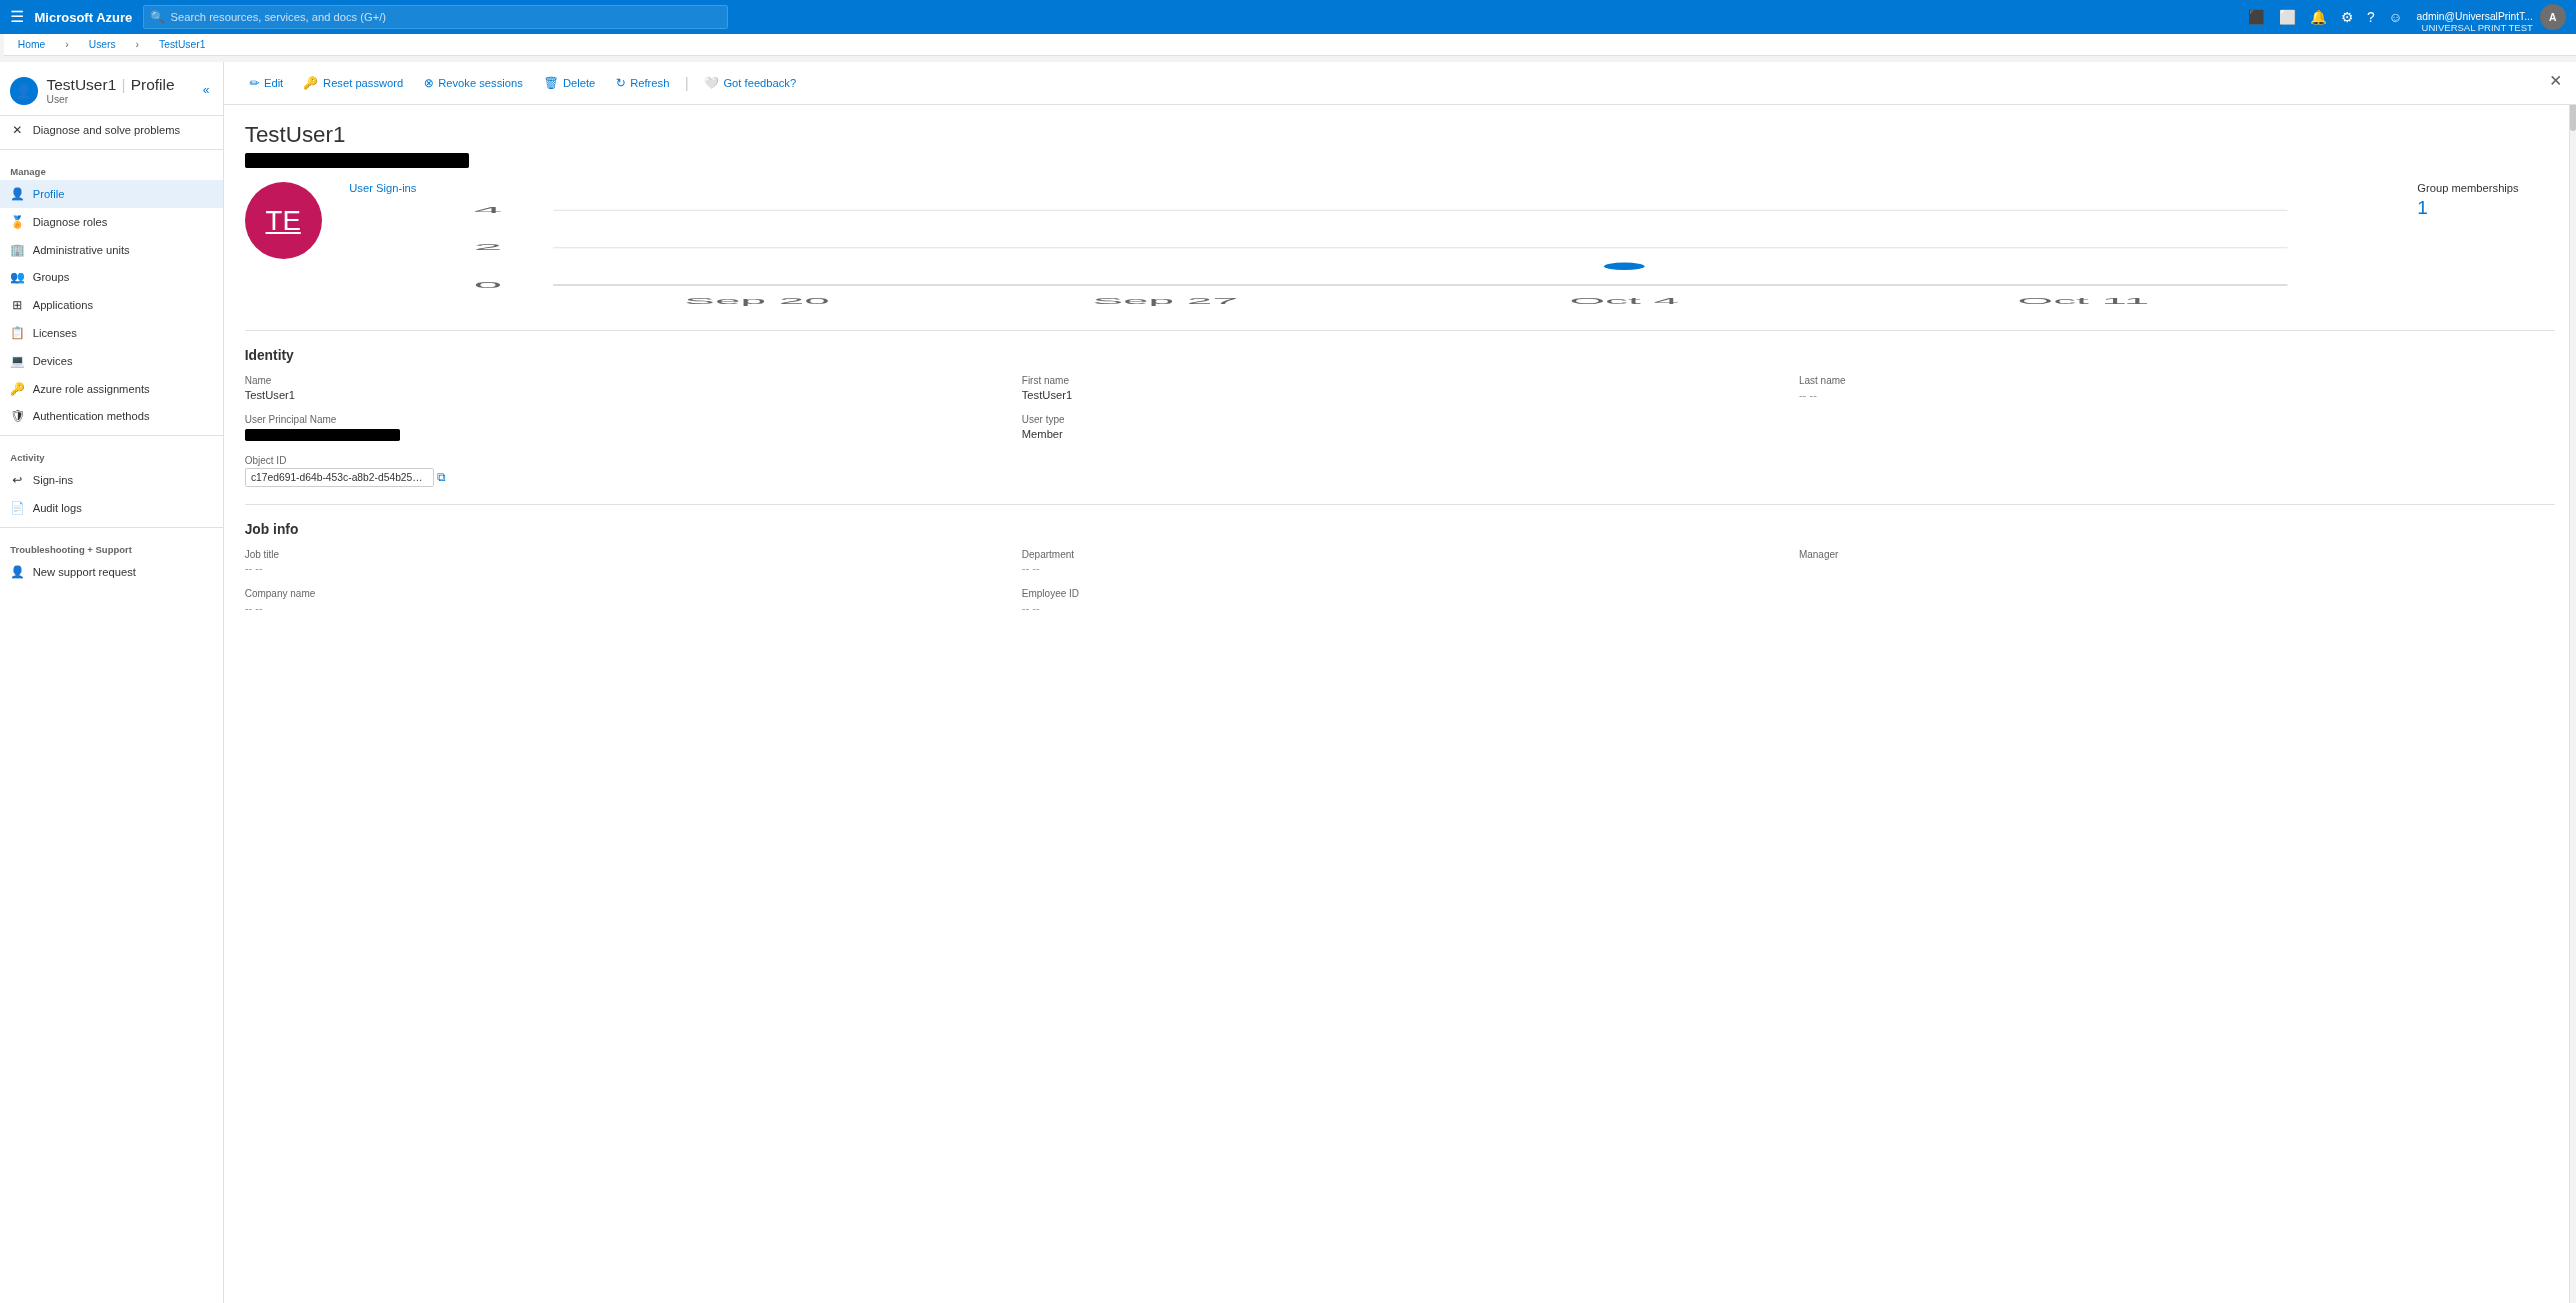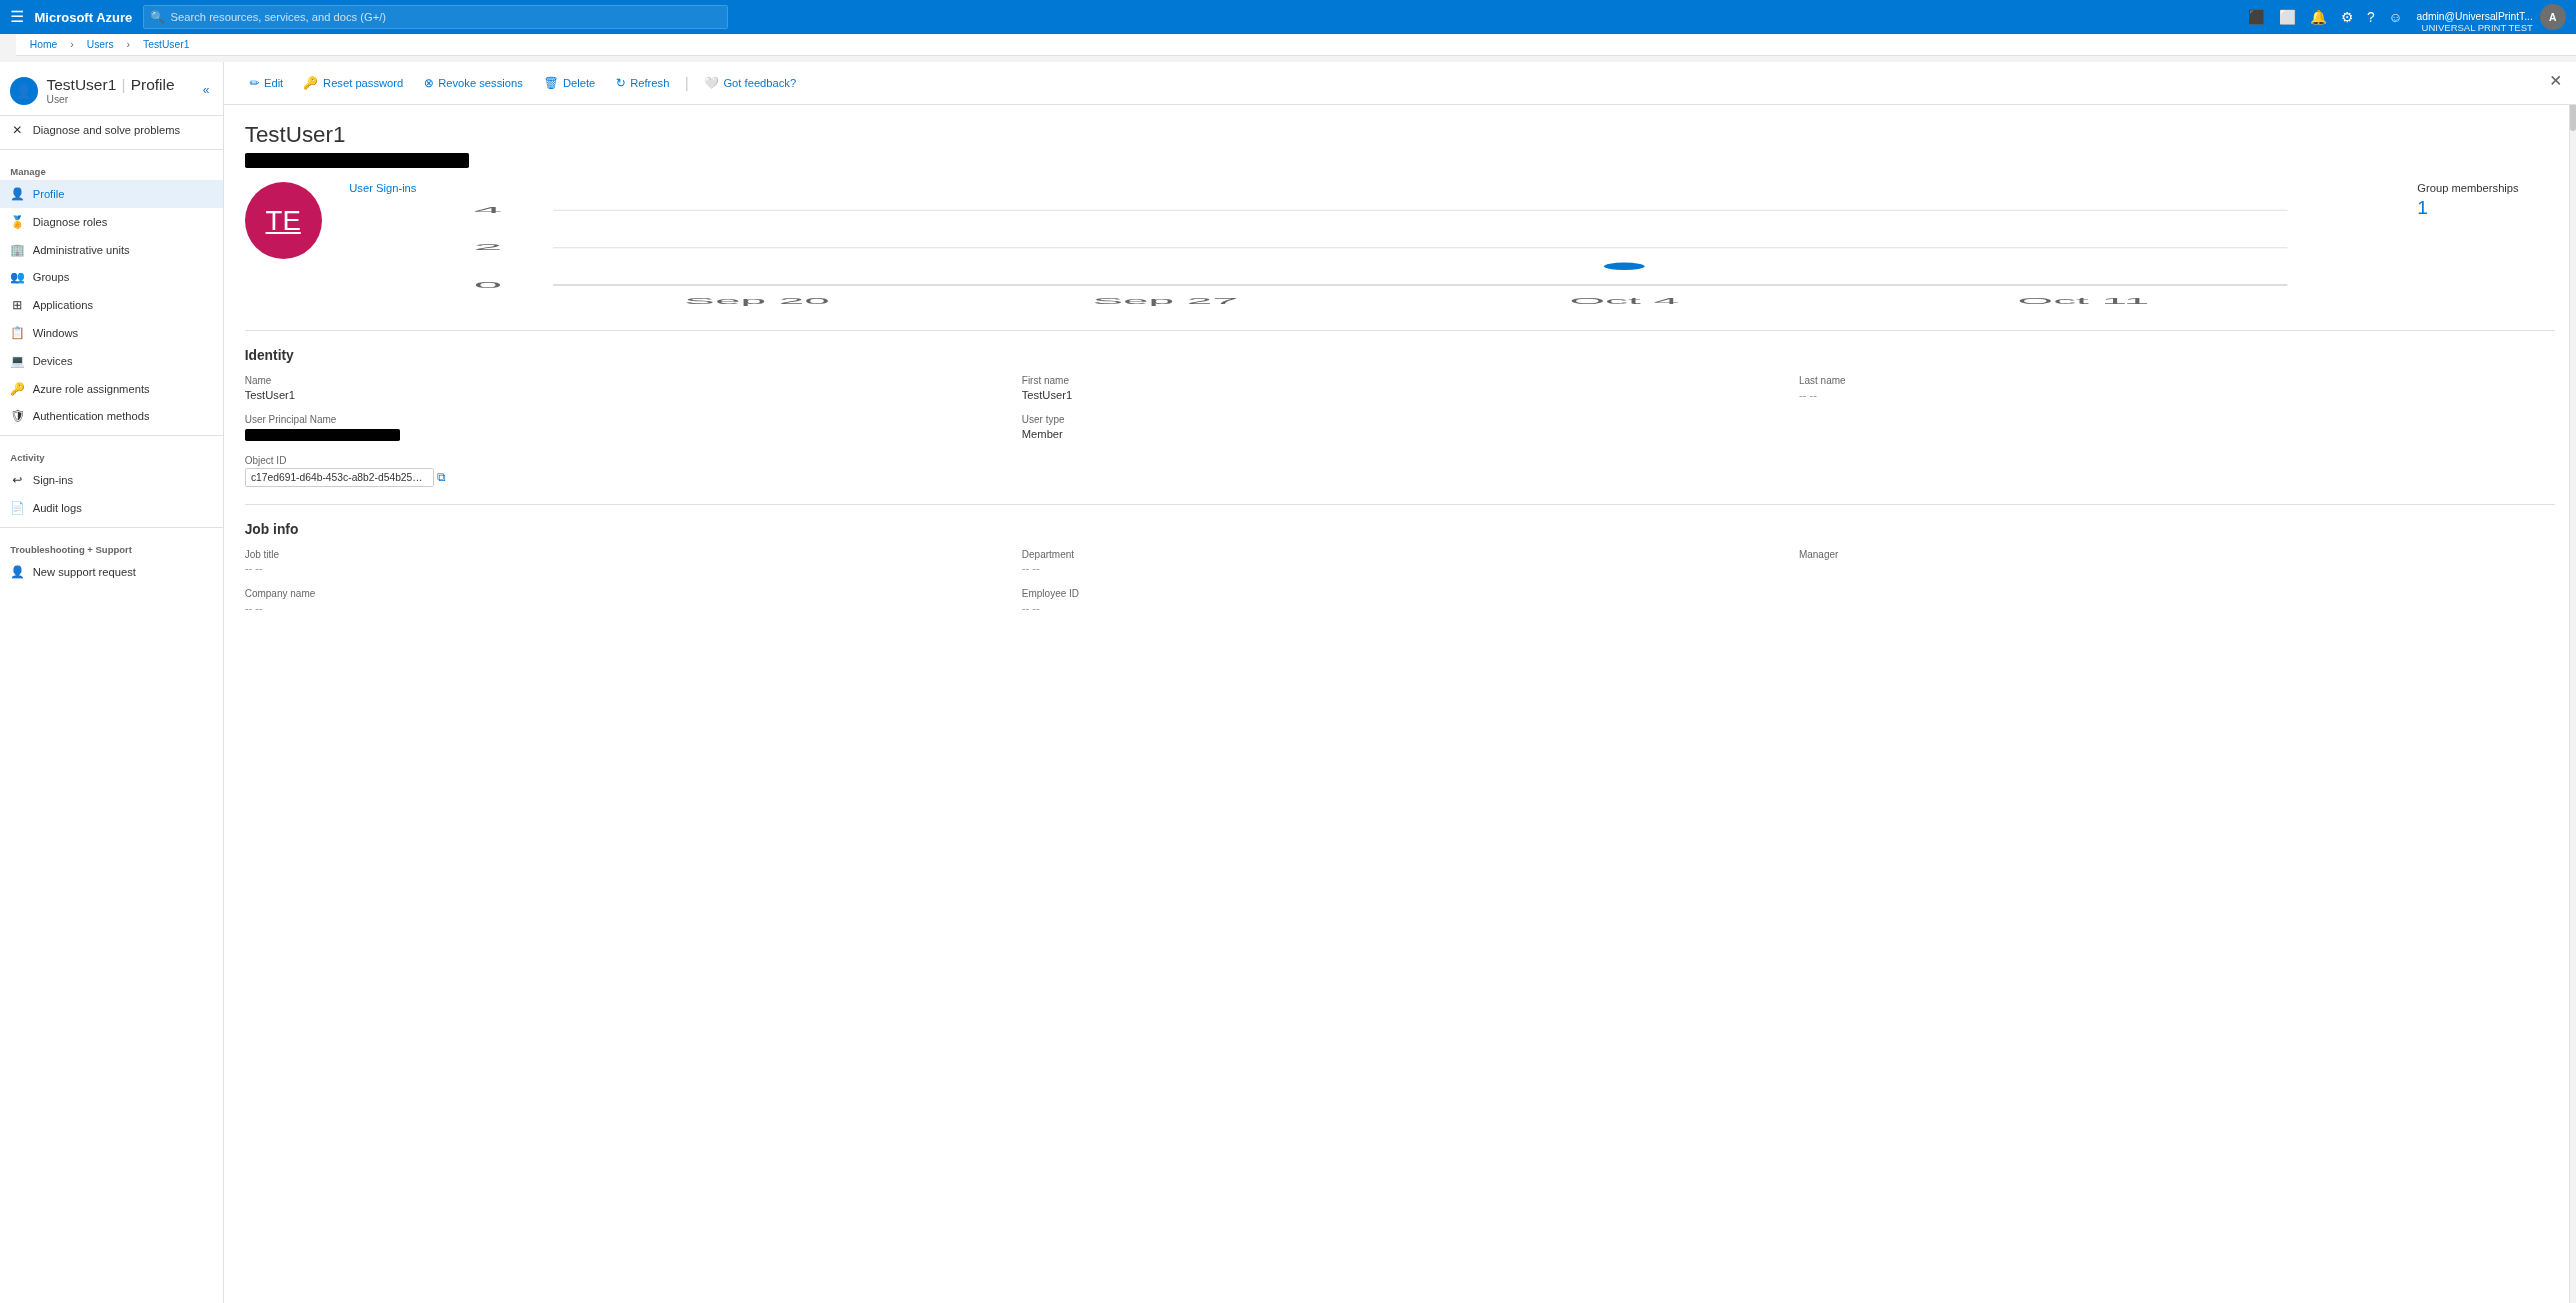--- a/index.html
+++ b/index.html
@@ -49,28 +49,28 @@
       width: 26px; height: 26px;
       border-radius: 50%;
       background: #6e6e6e;
       display: flex; align-items: center; justify-content: center;
       color: white; font-size: 10.3px; font-weight: 600;
     }
 
     
     .breadcrumb {
       position: fixed;
-      top: 34px; left: 16px; right: 0;
+      top: 34px; left: 4px; right: 0;
       background: white;
       padding: 5.2px 13.8px;
       font-size: 10.3px;
       color: #0078d4;
       display: flex;
       align-items: center;
-      gap: 13px;
+      gap: 20px;
       z-index: 99;
       border-bottom: 0.9px solid #e0e0e0;
     }
     .breadcrumb a { color: #0078d4; text-decoration: none; cursor: pointer; }
     .breadcrumb .sep { color: #666; }
     .breadcrumb .current { color: #0078d4; }
 
     
     .main-layout {
       display: flex;
@@ -376,21 +376,21 @@
     <div class="sidebar-item">
       <span class="si-icon">👥</span>
       <span>Groups</span>
     </div>
     <div class="sidebar-item">
       <span class="si-icon">⊞</span>
       <span>Applications</span>
     </div>
     <div class="sidebar-item">
       <span class="si-icon">📋</span>
-      <span>Windows</span>
+      <span>Licenses</span>
     </div>
     <div class="sidebar-item">
       <span class="si-icon">💻</span>
       <span>Devices</span>
     </div>
     <div class="sidebar-item">
       <span class="si-icon">🔑</span>
       <span>Azure role assignments</span>
     </div>
     <div class="sidebar-item">

